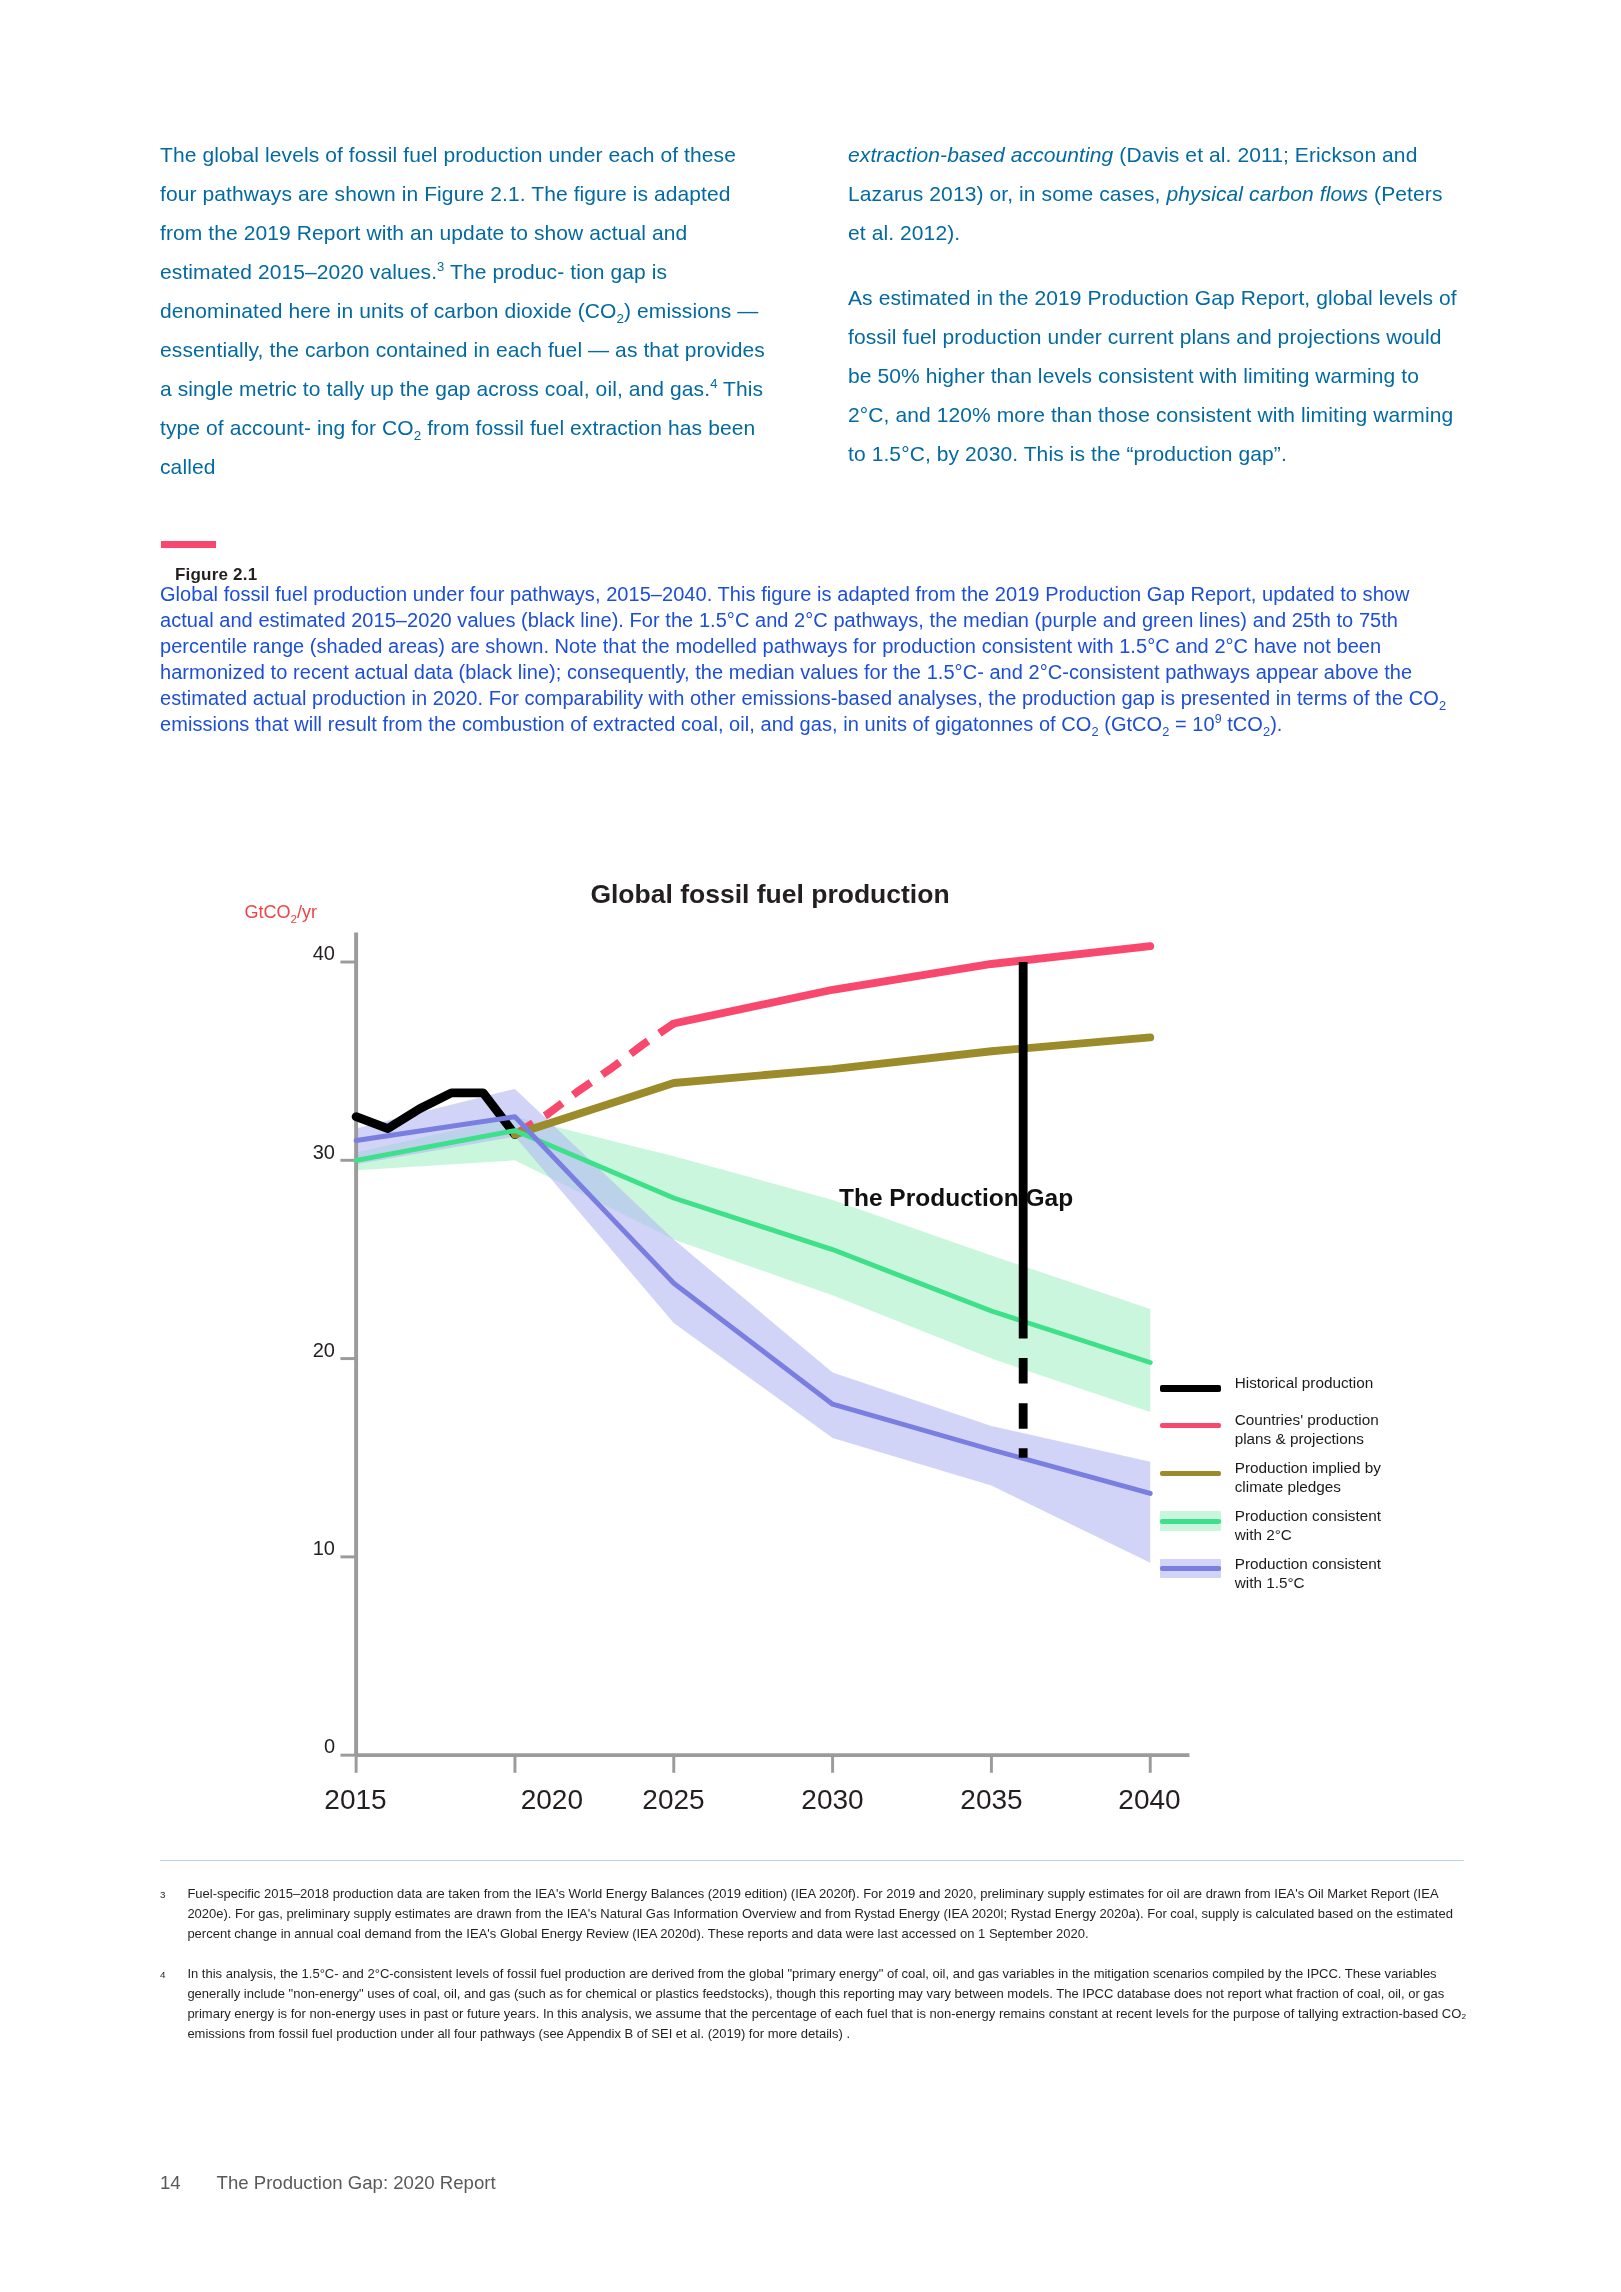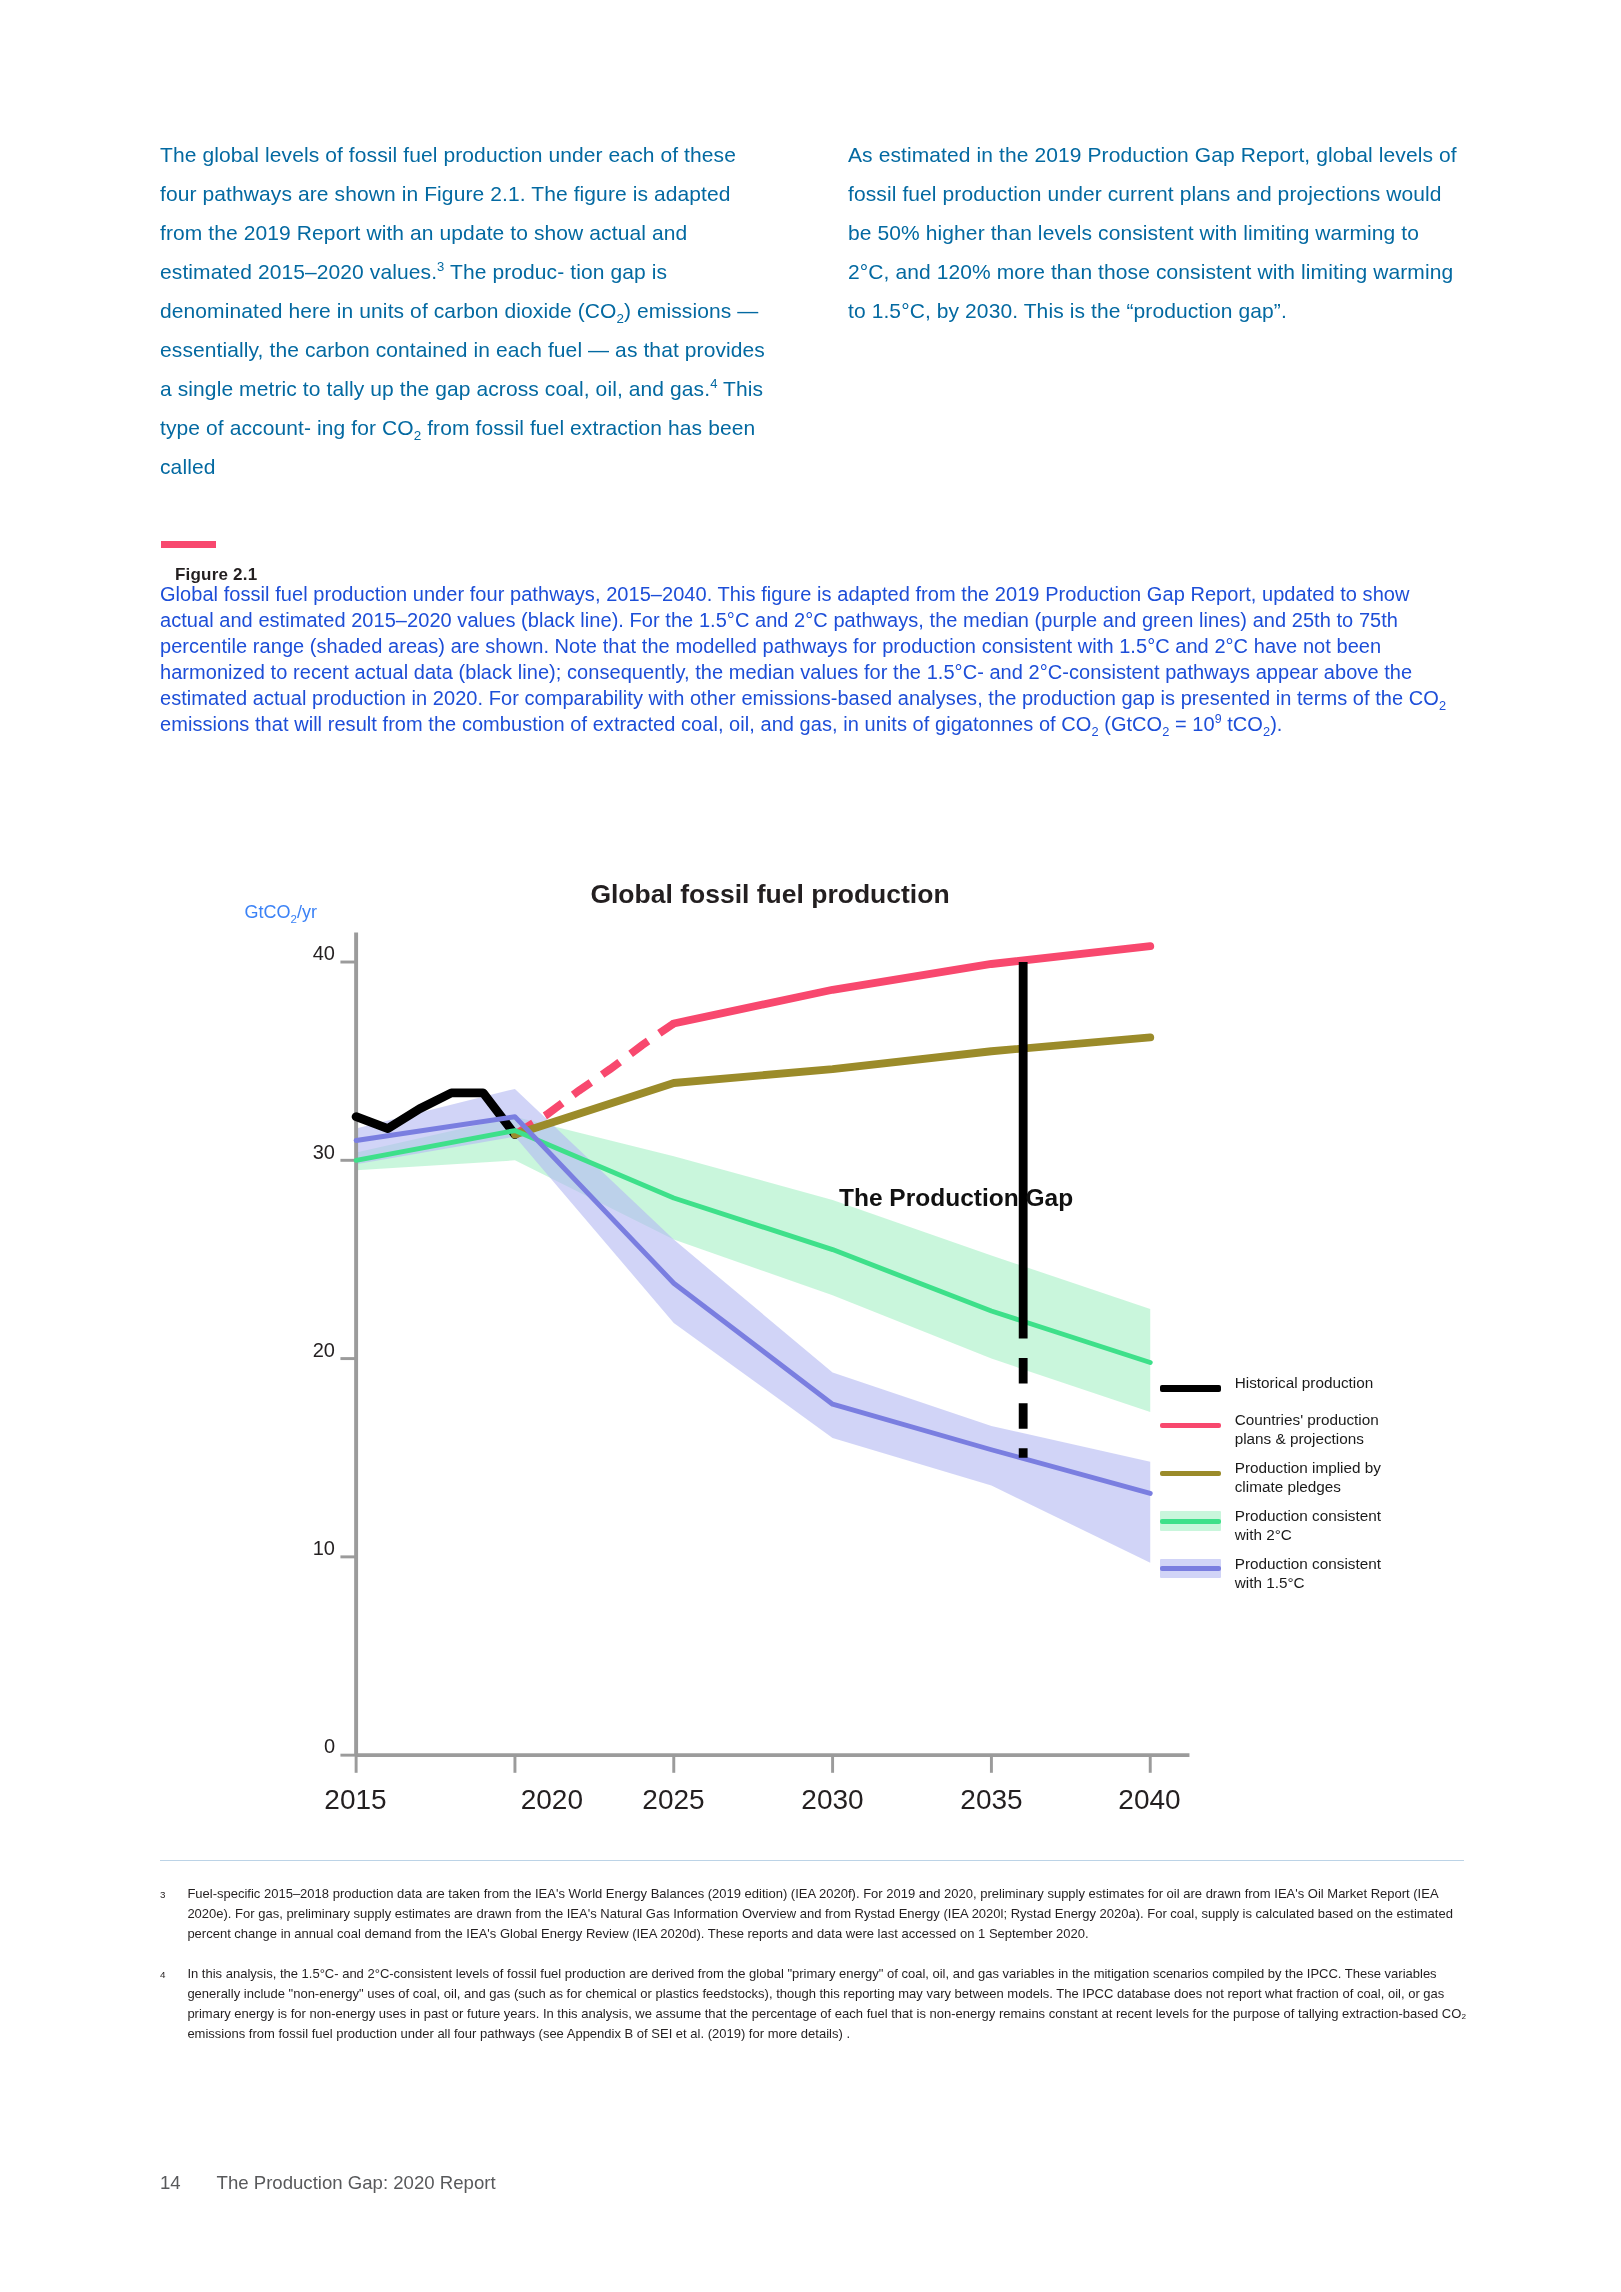--- a/index.html
+++ b/index.html
@@ -60,21 +60,21 @@
     width:1304px; height:1000px;
   }
   .chart-title {
     position:absolute; left:316px; top:15.7px;
     width:588px; text-align:center;
     font-size:26.5px; font-weight:bold; color:#231f20;
   }
   .y-unit {
     position:absolute; left:0px; top:39px;
     width:157px; text-align:right;
-    font-size:18px; color:#3b82f6;
+    font-size:18px; color:#ef4444;
   }
   .ytick-label {
     position:absolute; width:88px; text-align:right;
     font-size:20px; color:#231f20;
   }
   .xtick-label {
     position:absolute; width:137px; text-align:center;
     font-size:28px; color:#231f20;
   }
   .gap-label {
@@ -142,20 +142,23 @@
       these four pathways are shown in Figure 2.1. The figure
       is adapted from the 2019 Report with an update to show
       actual and estimated 2015–2020 values.<sup>3</sup> The produc‑
       tion gap is denominated here in units of carbon dioxide
       (CO<sub>2</sub>) emissions — essentially, the carbon contained in
       each fuel — as that provides a single metric to tally up
       the gap across coal, oil, and gas.<sup>4</sup> This type of account‑
       ing for CO<sub>2</sub> from fossil fuel extraction has been called</p>
     </div>
     <div class="col">
+      <p><i>extraction-based accounting</i> (Davis et al. 2011; Erickson
+      and Lazarus 2013) or, in some cases, <i>physical carbon flows</i>
+      (Peters et al. 2012).</p>
       <p>As estimated in the 2019 Production Gap Report, global levels of fossil fuel production under current plans and projections would be 50% higher than levels consistent with limiting warming to 2°C, and 120% more than those consistent with limiting warming to 1.5°C, by 2030. This is the “production gap”.</p>
     </div>
   </div>
 
   <div class="fig-rule"></div>
   <div class="fig-title">Figure 2.1</div>
   <div class="fig-caption">
     Global fossil fuel production under four pathways, 2015–2040. This figure is adapted from the 2019 Production Gap Report, updated
     to show actual and estimated 2015–2020 values (black line). For the 1.5°C and 2°C pathways, the median (purple and green lines) and
     25th to 75th percentile range (shaded areas) are shown. Note that the modelled pathways for production consistent with 1.5°C and 2°C

